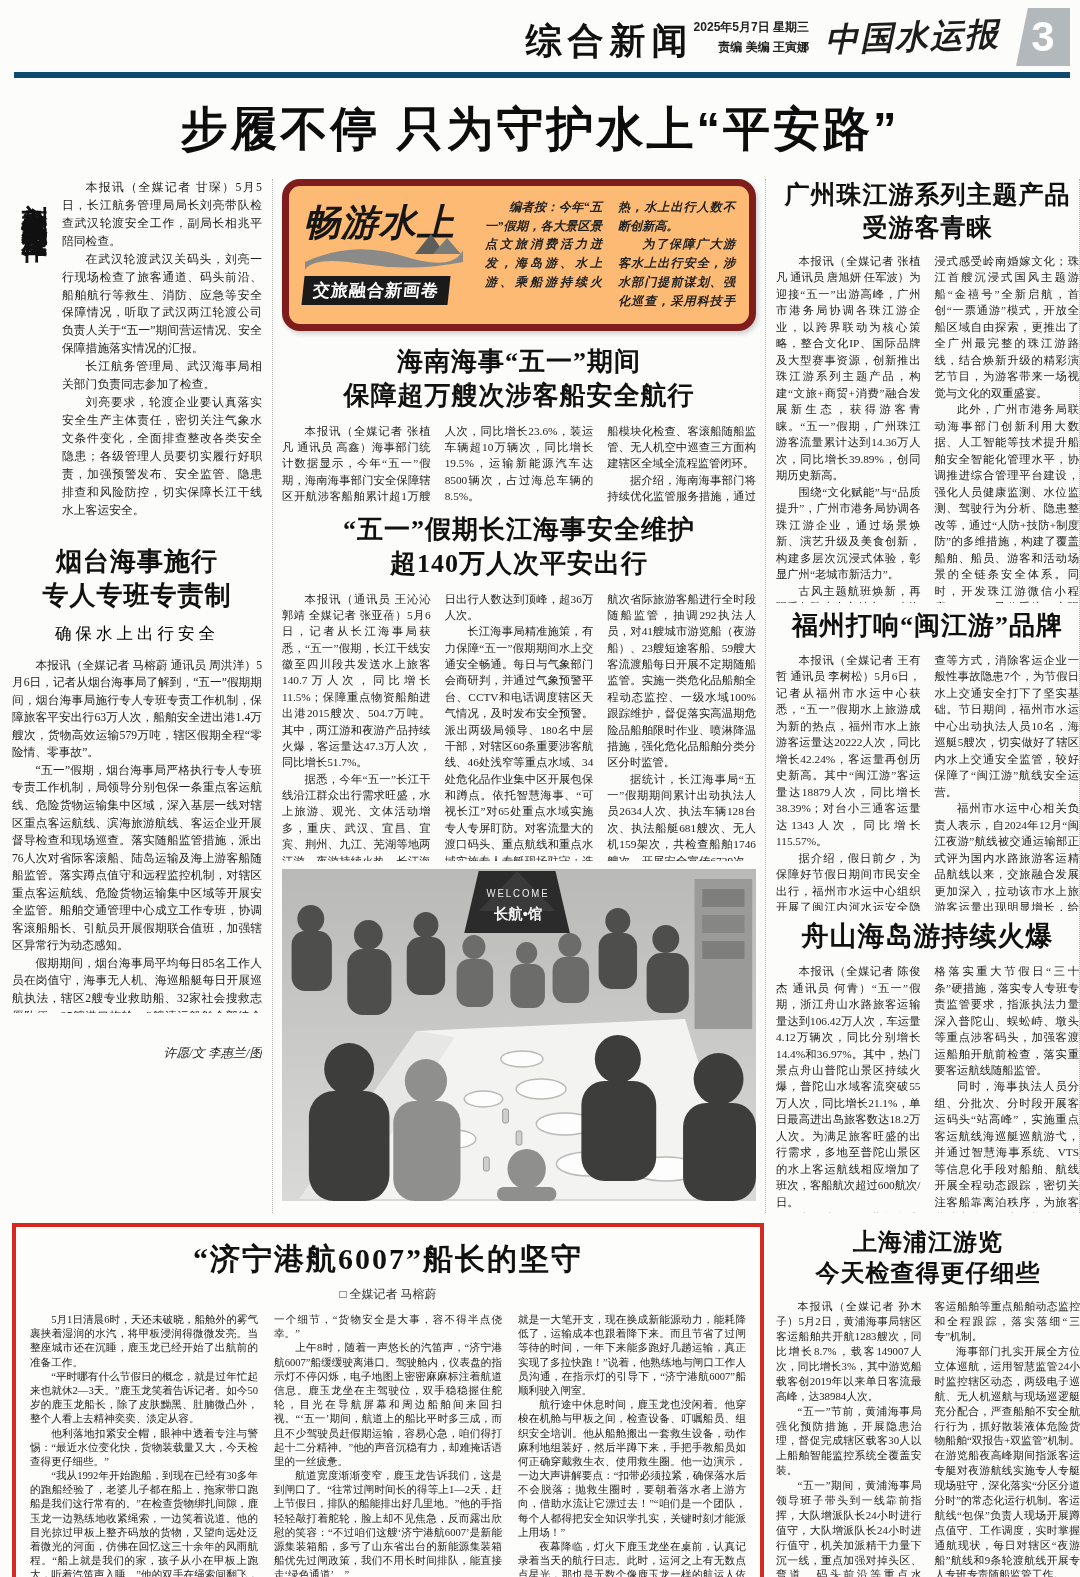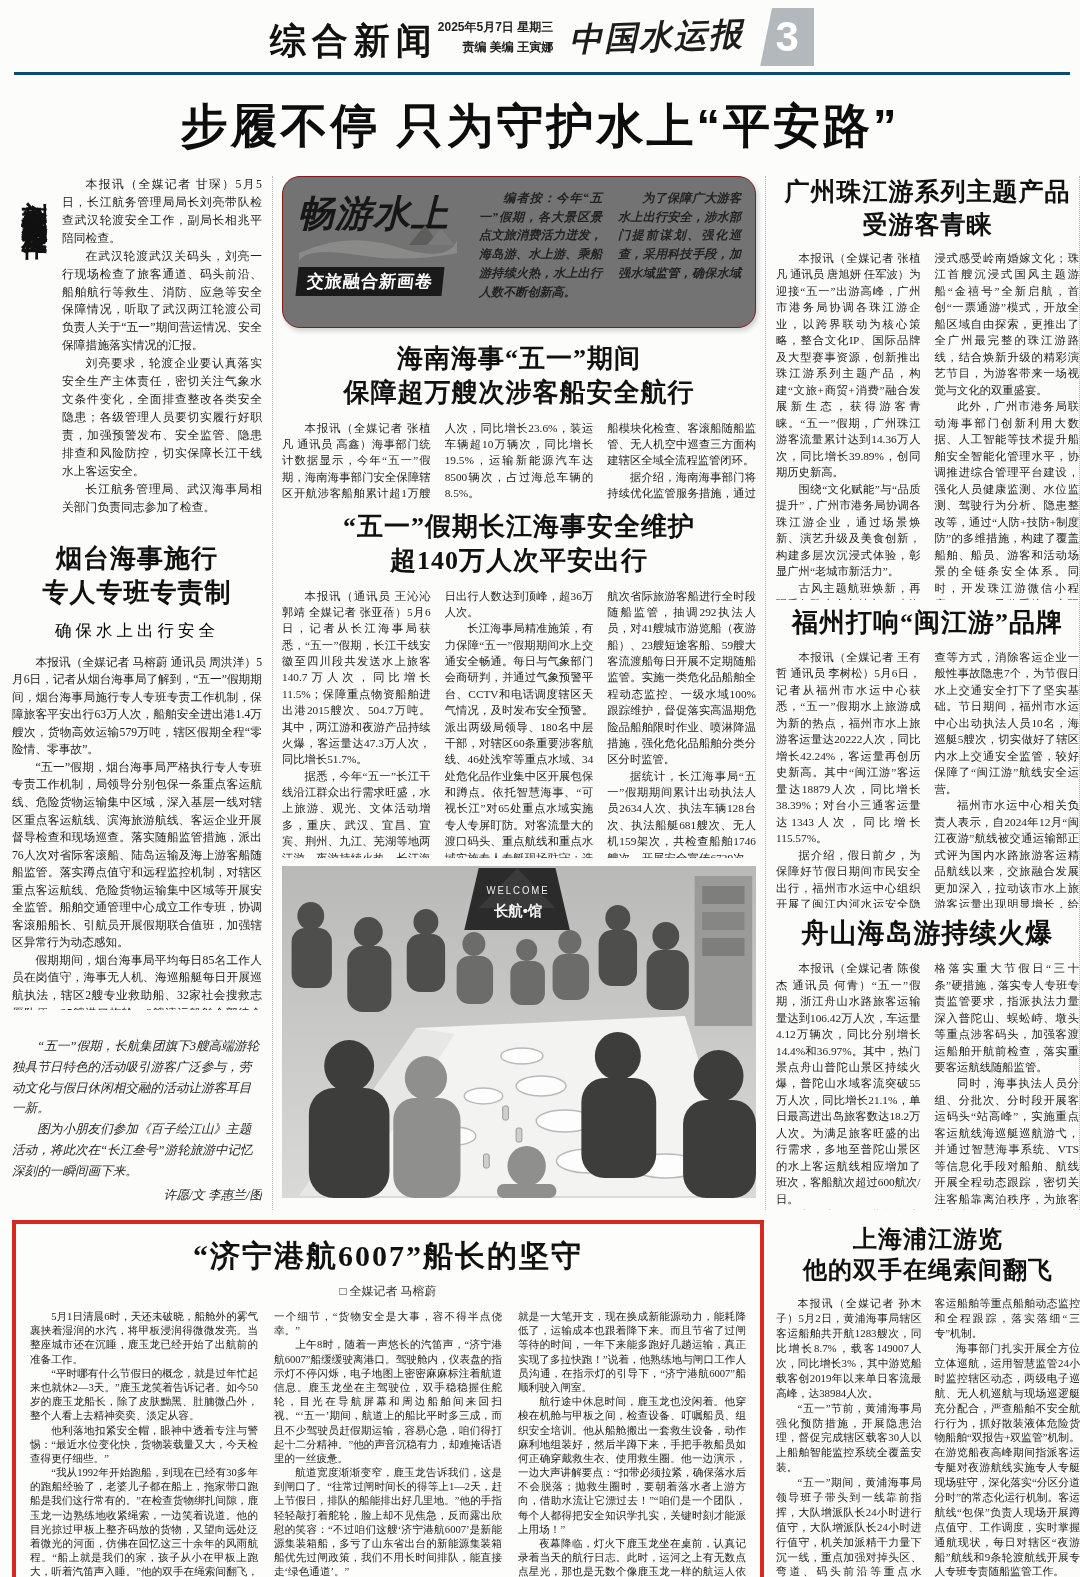--- a/index.html
+++ b/index.html
@@ -4,22 +4,22 @@
 <style>
   * { margin:0; padding:0; box-sizing:border-box; }
   html,body { background:#e8e8e6; }
   .page {
     position:relative; width:1080px; height:1577px; margin:0 auto;
     background:#fcfcfb; color:#1c1c1c; overflow:hidden;
     font-family:"Liberation Serif","DejaVu Serif",serif;
   }
   
   .header {
-    display:flex; align-items:flex-end; justify-content:center;
-    margin:8px 10px 0 14px; padding-bottom:6px; border-bottom:3px solid #0c4a6e;
+    display:flex; align-items:flex-end; justify-content:flex-end;
+    margin:8px 10px 0 14px; padding-bottom:6px; border-bottom:6px solid #0c4a6e;
   }
   .section-title {
     font-family:"Liberation Sans","DejaVu Sans",sans-serif;
     font-size:36px; font-weight:bold; letter-spacing:6px; color:#111;
   }
   .header-right { display:flex; align-items:center; gap:16px; }
   .date-block { text-align:right; font-size:12px; line-height:1.7; color:#222;
     font-family:"Liberation Sans","DejaVu Sans",sans-serif; font-weight:bold; }
   .paper-logo {
     font-size:33px; font-weight:bold; font-style:italic; letter-spacing:2px;
@@ -61,22 +61,22 @@
   .art-liu .body { font-size:11.8px; line-height:1.52; }
   .art-yantai { margin-top:14px; height:468px; overflow:hidden; }
   .art-yantai .a-title { font-size:26px; }
   .subtitle { text-align:center; font-size:16.5px; letter-spacing:4px; margin:10px 0 12px; color:#000000; }
   .art-yantai .body { font-size:11.7px; line-height:1.5; }
   .photo-caption { margin-top:26px; height:190px; overflow:hidden;
     font-style:italic; font-size:12.6px; line-height:1.65; color:#1f1f1f; }
   .photo-caption .credit { text-align:right; font-style:italic; margin-top:4px; }
   
   .editor-box {
-    border:1px solid #7f1d1d; border-radius:18px; box-shadow:2px 3px 5px rgba(0,0,0,.18);
-    padding:12px 14px; display:flex; gap:14px; height:152px; background:#737373; overflow:hidden;
+    border:7px solid #7f1d1d; border-radius:18px; box-shadow:2px 3px 5px rgba(0,0,0,.18);
+    padding:12px 14px; display:flex; gap:14px; height:152px; background:#fdba74; overflow:hidden;
   }
   .cy-logo { flex:0 0 168px; position:relative; }
   .cy-main {
     font-family:"Liberation Sans","DejaVu Sans",sans-serif;
     font-size:37px; font-weight:bold; font-style:italic; letter-spacing:1px; color:#161616;
   }
   .cy-art { position:absolute; left:0; top:34px; }
   .cy-sub {
     position:relative; display:inline-block; margin-top:28px; background:#1a1a1a; color:#fff;
     font-size:17px; font-weight:bold; padding:3px 10px; transform:skewX(-6deg);
@@ -132,41 +132,37 @@
   <div class="banner">步履不停  只为守护水上“平安路”</div>
 
   <div class="main-grid">
 
     <div class="col">
       <div class="art-liu">
         <div class="v-title">刘亮检查武汉轮渡安全工作</div>
         <div class="body">
             <p class="para">本报讯（全媒记者 甘琛）5月5日，长江航务管理局局长刘亮带队检查武汉轮渡安全工作，副局长相兆平陪同检查。</p>
             <p class="para">在武汉轮渡武汉关码头，刘亮一行现场检查了旅客通道、码头前沿、船舶航行等救生、消防、应急等安全保障情况，听取了武汉两江轮渡公司负责人关于“五一”期间营运情况、安全保障措施落实情况的汇报。</p>
+            <p class="para">长江航务管理局、武汉海事局相关部门负责同志参加了检查。</p>
             <p class="para">刘亮要求，轮渡企业要认真落实安全生产主体责任，密切关注气象水文条件变化，全面排查整改各类安全隐患；各级管理人员要切实履行好职责，加强预警发布、安全监管、隐患排查和风险防控，切实保障长江干线水上客运安全。</p>
-            <p class="para">长江航务管理局、武汉海事局相关部门负责同志参加了检查。</p>
           </div>
       </div>
       <div class="art-yantai">
         <div class="a-title">
           <span style="display:block">烟台海事施行</span>
           <span style="display:block">专人专班专责制</span>
         </div>
         <div class="subtitle">确保水上出行安全</div>
         <div class="body">
             <p class="para">本报讯（全媒记者 马榕蔚 通讯员 周洪洋）5月6日，记者从烟台海事局了解到，“五一”假期期间，烟台海事局施行专人专班专责工作机制，保障旅客平安出行63万人次，船舶安全进出港1.4万艘次，货物高效运输579万吨，辖区假期全程“零险情、零事故”。</p>
             <p class="para">“五一”假期，烟台海事局严格执行专人专班专责工作机制，局领导分别包保一条重点客运航线、危险货物运输集中区域，深入基层一线对辖区重点客运航线、滨海旅游航线、客运企业开展督导检查和现场巡查。落实随船监管措施，派出76人次对省际客滚船、陆岛运输及海上游客船随船监管。落实蹲点值守和远程监控机制，对辖区重点客运航线、危险货物运输集中区域等开展安全监管。船舶交通管理中心成立工作专班，协调客滚船船长、引航员开展假期联合值班，加强辖区异常行为动态感知。</p>
             <p class="para">假期期间，烟台海事局平均每日85名工作人员在岗值守，海事无人机、海巡船艇每日开展巡航执法，辖区2艘专业救助船、32家社会搜救志愿队伍、25艘港口拖轮、3艘清污船舶全部待命值守，确保应急力量及时响应。</p>
           </div>
       </div>
       <div class="photo-caption">
-        <div>
-            <p class="para">“五一”假期，长航集团旗下3艘高端游轮独具节日特色的活动吸引游客广泛参与，劳动文化与假日休闲相交融的活动让游客耳目一新。</p>
-            <p class="para">图为小朋友们参加《百子绘江山》主题活动，将此次在“长江叁号”游轮旅游中记忆深刻的一瞬间画下来。</p>
-          </div>
         <div class="credit">许愿/文  李惠兰/图</div>
       </div>
     </div>
 
     <div class="col col-mid">
       <div class="editor-box">
         <div class="cy-logo">
           <svg class="cy-art" width="160" height="46" viewBox="0 0 160 46">
             <path d="M2 30 Q50 8 100 24 T160 18 L160 30 Q110 40 60 32 T2 38 Z" fill="#8a8a88"></path>
             <path d="M112 22 L128 2 L142 22 Z" fill="#5d5d5b"></path>
@@ -331,21 +327,21 @@
           <p class="para">航道宽度渐渐变窄，鹿玉龙告诉我们，这是到闸口了。“往常过闸时间长的得等上1—2天，赶上节假日，排队的船能排出好几里地。”他的手指轻轻敲打着舵轮，脸上却不见焦急，反而露出欣慰的笑容：“不过咱们这艘‘济宁港航6007’是新能源集装箱船，多亏了山东省出台的新能源集装箱船优先过闸政策，我们不用长时间排队，能直接走‘绿色通道’。”</p>
           <p class="para">鹿玉龙一边操作着船舶准备进闸，一边介绍道：“相比传统燃油船舶，新能源船的优势可不止优先过闸这一项。以前用燃油船，光是燃料成本就是一大笔开支，现在换成新能源动力，能耗降低了，运输成本也跟着降下来。而且节省了过闸等待的时间，一年下来能多跑好几趟运输，真正实现了多拉快跑！”说着，他熟练地与闸口工作人员沟通，在指示灯的引导下，“济宁港航6007”船顺利驶入闸室。</p>
           <p class="para">航行途中休息时间，鹿玉龙也没闲着。他穿梭在机舱与甲板之间，检查设备、叮嘱船员、组织安全培训。他从船舱搬出一套救生设备，动作麻利地组装好，然后半蹲下来，手把手教船员如何正确穿戴救生衣、使用救生圈。他一边演示，一边大声讲解要点：“扣带必须拉紧，确保落水后不会脱落；抛救生圈时，要朝着落水者上游方向，借助水流让它漂过去！”“咱们是一个团队，每个人都得把安全知识学扎实，关键时刻才能派上用场！”</p>
           <p class="para">夜幕降临，灯火下鹿玉龙坐在桌前，认真记录着当天的航行日志。此时，运河之上有无数点点星光，那也是无数个像鹿玉龙一样的航运人依然以船为家、以舵轮为伴，他们用自己的坚守和担当，点亮运河的夜晚，赋予运河以价值。</p>
         </div>
     </div>
 
     <div class="art-sh">
       <div class="a-title">
         <span style="display:block">上海浦江游览</span>
-        <span style="display:block">他的双手在绳索间翻飞</span>
+        <span style="display:block">今天检查得更仔细些</span>
       </div>
       <div class="body">
           <p class="para">本报讯（全媒记者 孙木子）5月2日，黄浦海事局辖区客运船舶共开航1283艘次，同比增长8.7%，载客149007人次，同比增长3%，其中游览船载客创2019年以来单日客流最高峰，达38984人次。</p>
           <p class="para">“五一”节前，黄浦海事局强化预防措施，开展隐患治理，督促完成辖区载客30人以上船舶智能监控系统全覆盖安装。</p>
           <p class="para">“五一”期间，黄浦海事局领导班子带头到一线靠前指挥，大队增派队长24小时进行值守，大队增派队长24小时进行值守，机关加派精干力量下沉一线，重点加强对掉头区、弯道、码头前沿等重点水域、“双峰叠加”等重点时段、客运船舶等重点船舶动态监控和全程跟踪，落实落细“三专”机制。</p>
           <p class="para">海事部门扎实开展全方位立体巡航，运用智慧监管24小时监控辖区动态，两级电子巡航、无人机巡航与现场巡逻艇充分配合，严查船舶不安全航行行为，抓好散装液体危险货物船舶“双报告+双监管”机制。在游览船夜高峰期间指派客运专艇对夜游航线实施专人专艇现场驻守，深化落实“分区分道分时”的常态化运行机制。客运航线“包保”负责人现场开展蹲点值守、工作调度，实时掌握通航现状，每日对辖区“夜游船”航线和9条轮渡航线开展专人专班专责随船监管工作。</p>
         </div>
     </div>
   </div>
 

